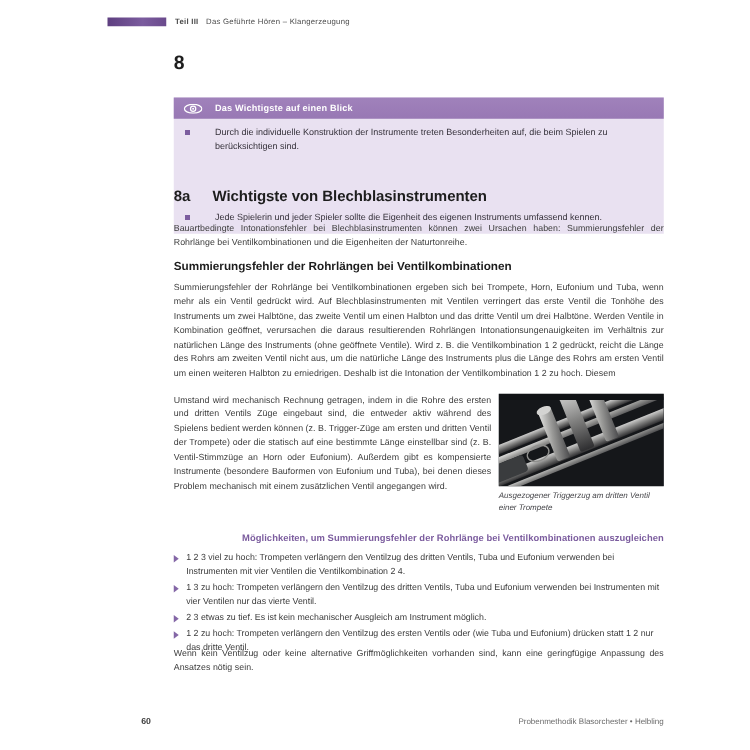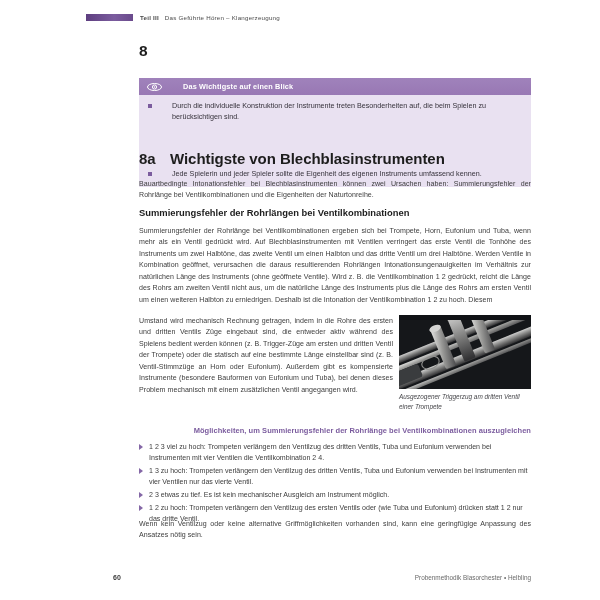--- a/index.html
+++ b/index.html
@@ -73,21 +73,21 @@
   }
   .infobox-head {
     background: #9c7cb8;
     background: linear-gradient(180deg, #a082bb 0%, #9878b4 100%);
     color: #ffffff;
     font-size: 7.3px;
     font-weight: bold;
     padding: 4px 8px 4px 8px;
     display: flex;
     align-items: center;
-    gap: 21px;
+    gap: 10px;
     letter-spacing: 0.15px;
   }
   .eye-icon {
     display: inline-block;
     width: 15px;
     height: 8px;
   }
   .infobox-body {
     padding: 5px 10px 8px 9px;
   }
@@ -110,21 +110,21 @@
   .info-text { flex: 1 1 auto; }
 
   
   .section-head {
     position: absolute;
     left: 139px;
     top: 150px;
     display: flex;
     align-items: flex-end;
     gap: 14px;
-    font-size: 15px;
+    font-size: 12px;
     font-weight: bold;
     color: #1d1d1d;
     letter-spacing: -0.05px;
   }
   .section-num { width: 17px; }
 
   
   .body-p {
     position: absolute;
     font-size: 7.05px;

